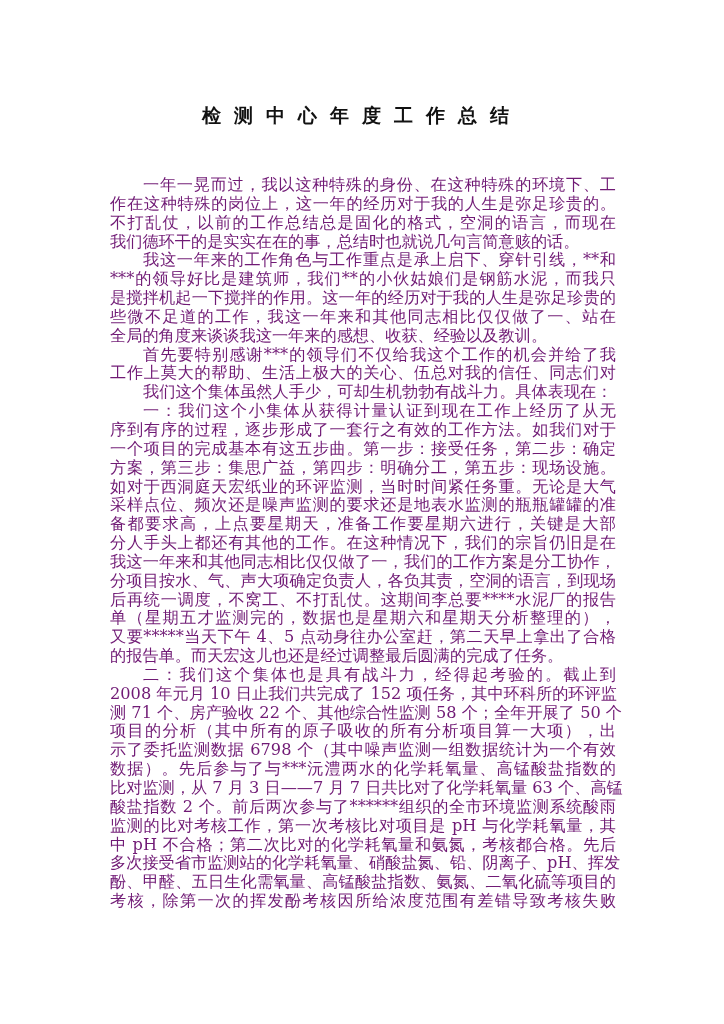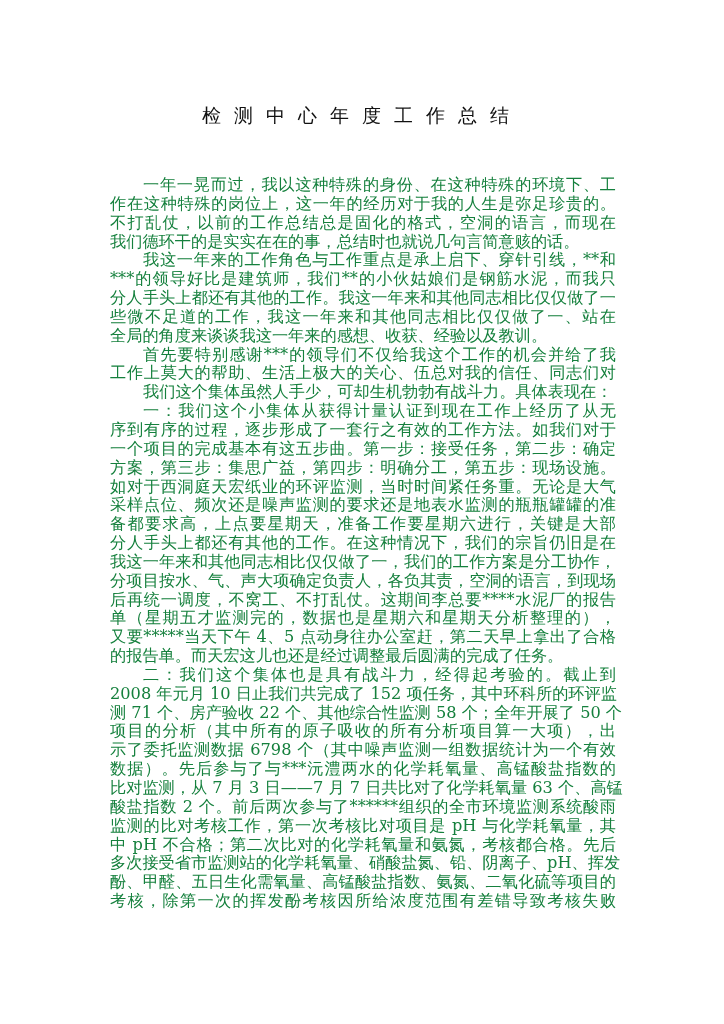--- a/index.html
+++ b/index.html
@@ -2,45 +2,45 @@
 <html><head>
 <meta charset="utf-8">
 <style>
   html, body { margin: 0; padding: 0; background: #ffffff; }
   body { width: 724px; height: 1024px; overflow: hidden; position: relative; }
   .page {
     position: absolute; left: 0; top: 0; width: 724px; height: 1024px; background: #ffffff;
   }
   .title {
     position: absolute; left: 0; top: 101px; width: 724px; text-align: center;
-    font-family: "DejaVu Sans", sans-serif; font-weight: normal; font-size: 19px;
+    font-family: "DejaVu Sans", sans-serif; font-weight: bold; font-size: 19px;
     letter-spacing: 13px; color: #111; line-height: 28px;
   }
   .body {
     position: absolute; left: 110px; top: 176px; width: 506px;
     font-family: "DejaVu Serif", "Liberation Serif", serif; font-size: 16.2px;
-    color: #15803d; line-height: 18.85px;
+    color: #701a75; line-height: 18.85px;
   }
   .line { display: block; white-space: nowrap; text-align: justify; text-align-last: justify; height: 18.85px; overflow: visible; }
   .line.last { text-align-last: left; }
   .line.indent { padding-left: 33px; }
 </style>
 </head>
 <body>
 
 <div class="page">
   <div class="title">检测中心年度工作总结</div>
   <div class="body" id="doc-body">
       <span class="line indent">一年一晃而过，我以这种特殊的身份、在这种特殊的环境下、工</span>
       <span class="line">作在这种特殊的岗位上，这一年的经历对于我的人生是弥足珍贵的。</span>
       <span class="line">不打乱仗，以前的工作总结总是固化的格式，空洞的语言，而现在</span>
       <span class="line last">我们德环干的是实实在在的事，总结时也就说几句言简意赅的话。</span>
       <span class="line indent">我这一年来的工作角色与工作重点是承上启下、穿针引线，**和</span>
       <span class="line">***的领导好比是建筑师，我们**的小伙姑娘们是钢筋水泥，而我只</span>
-      <span class="line">分人手头上都还有其他的工作。我这一年来和其他同志相比仅仅做了一</span>
+      <span class="line">是搅拌机起一下搅拌的作用。这一年的经历对于我的人生是弥足珍贵的</span>
       <span class="line">些微不足道的工作，我这一年来和其他同志相比仅仅做了一、站在</span>
       <span class="line last">全局的角度来谈谈我这一年来的感想、收获、经验以及教训。</span>
       <span class="line indent">首先要特别感谢***的领导们不仅给我这个工作的机会并给了我</span>
       <span class="line">工作上莫大的帮助、生活上极大的关心、伍总对我的信任、同志们对</span>
       <span class="line indent last">我们这个集体虽然人手少，可却生机勃勃有战斗力。具体表现在：</span>
       <span class="line indent">一：我们这个小集体从获得计量认证到现在工作上经历了从无</span>
       <span class="line">序到有序的过程，逐步形成了一套行之有效的工作方法。如我们对于</span>
       <span class="line">一个项目的完成基本有这五步曲。第一步：接受任务，第二步：确定</span>
       <span class="line">方案，第三步：集思广益，第四步：明确分工，第五步：现场设施。</span>
       <span class="line">如对于西洞庭天宏纸业的环评监测，当时时间紧任务重。无论是大气</span>

